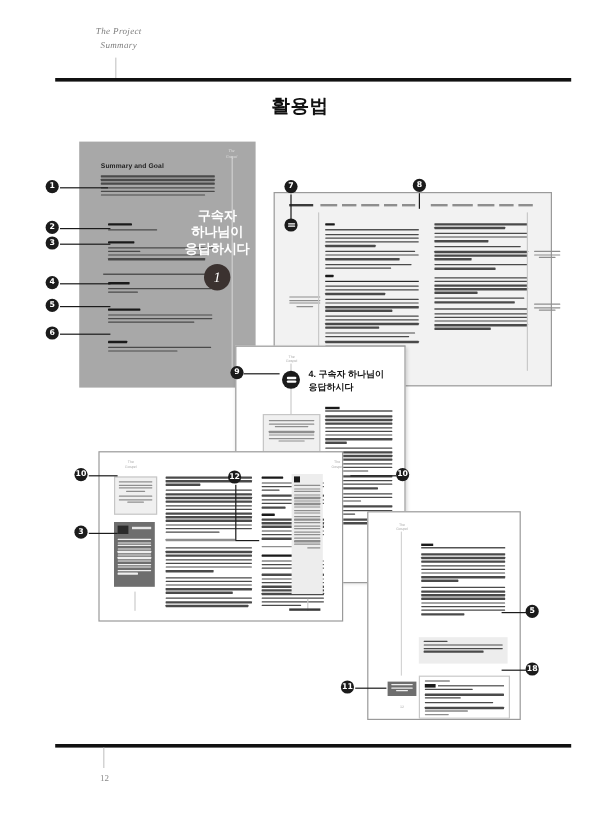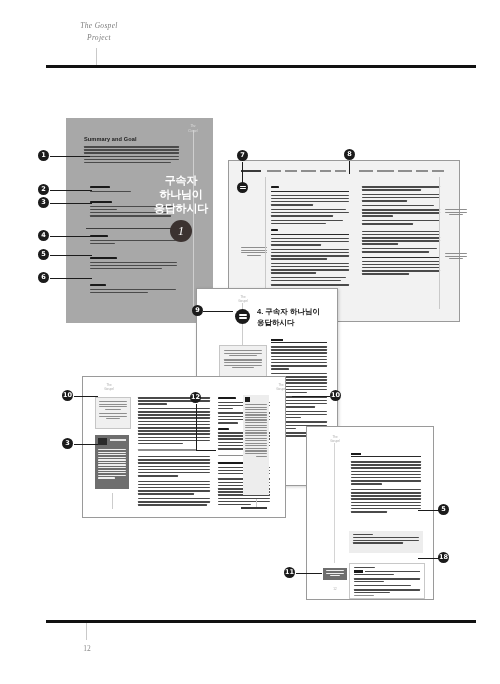--- a/index.html
+++ b/index.html
@@ -118,26 +118,27 @@
   .dark-box{position:absolute;background:#6e6e6e;}
   .tint-box{position:absolute;background:#ededed;}
   .hdr-tab{position:absolute;background:#3a3a3a;height:2.4px;}
 </style>
 </head>
 <body>
 
 <div class="page">
 
   <div class="brand">
-    <div>The Gospel</div>
-    <div>Project</div>
+    <div>The Project</div>
+    <div>Summary</div>
   </div>
   <div class="brand-rule"></div>
   <div class="rule-top"></div>
 
+  <div class="title">활용법</div>
 
   <div class="cover">
     <div class="cover-spine"></div>
     <div class="cover-brand">
       <div>The</div>
       <div>Gospel</div>
     </div>
 
     <div class="cover-head">Summary and Goal</div>
 

